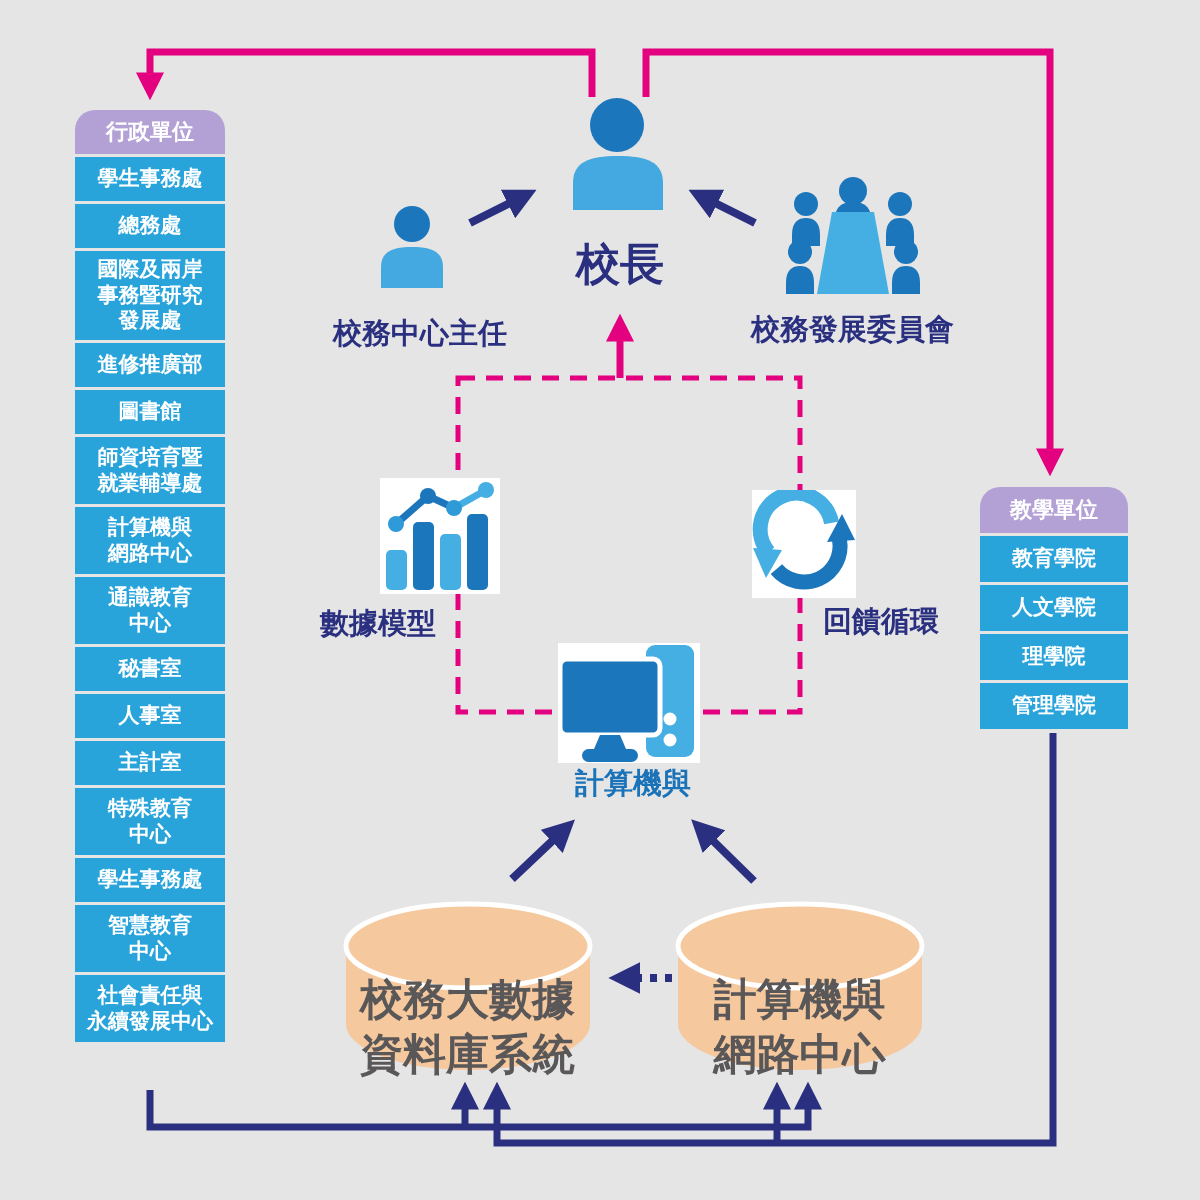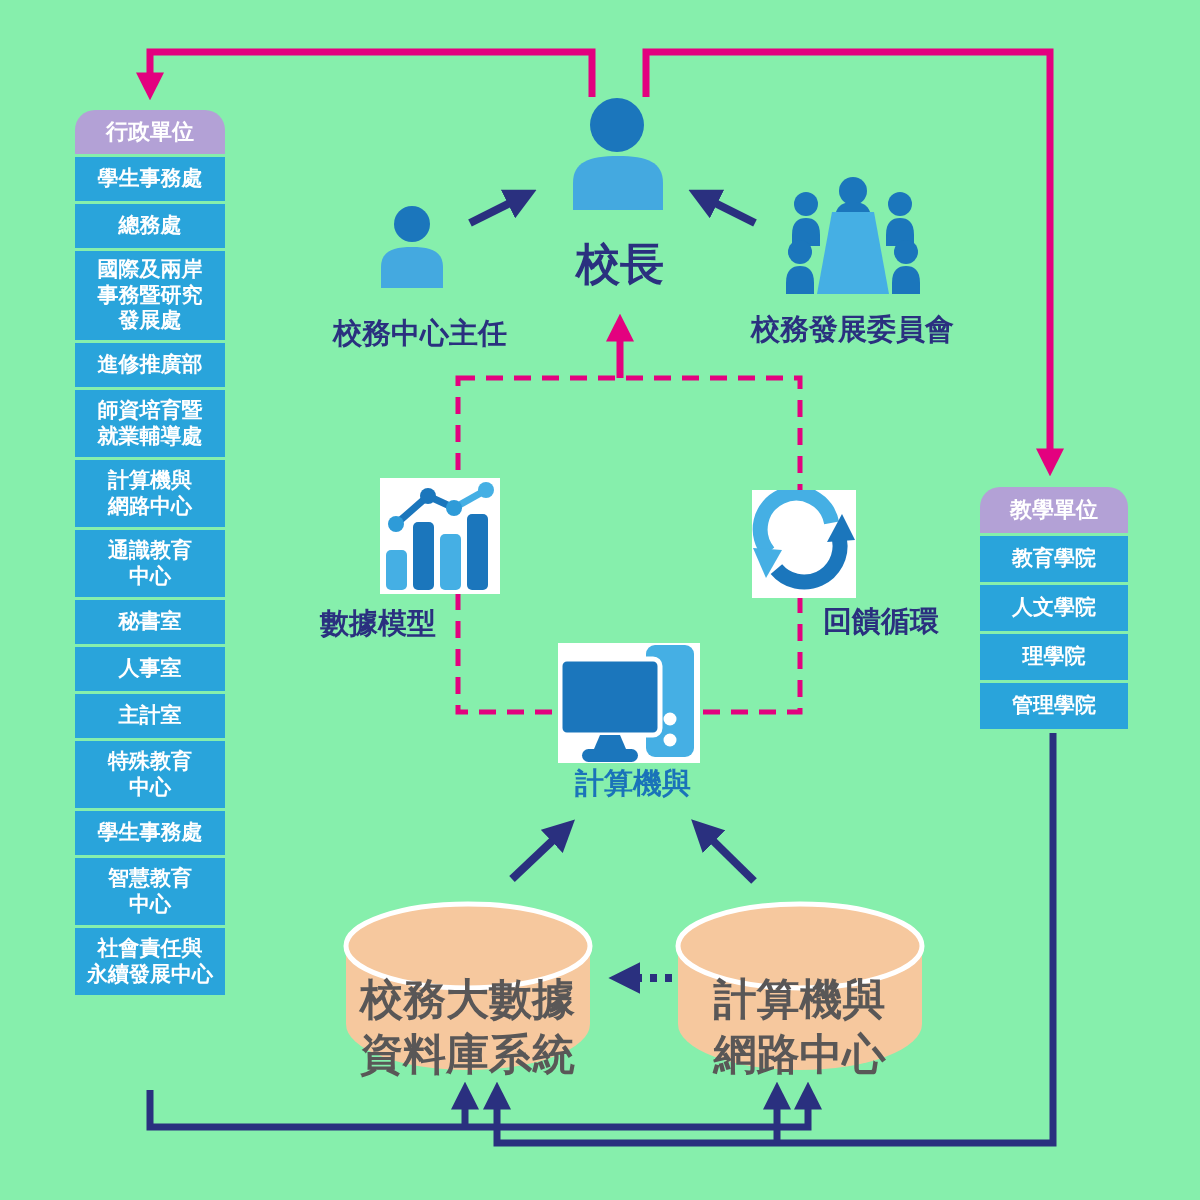--- a/index.html
+++ b/index.html
@@ -1,17 +1,17 @@
 <!DOCTYPE html>
 <html><head>
 <meta charset="utf-8">
 <style>
   html,body{margin:0;padding:0;background:#fff;}
   #canvas{
-    position:relative;width:1200px;height:1200px;background:#86efac;
+    position:relative;width:1200px;height:1200px;background:#e5e5e5;
     font-family:"DejaVu Sans",sans-serif;font-weight:bold;overflow:hidden;
   }
   .abs{position:absolute;}
   svg{display:block;}
 
   
   .col{position:absolute;display:flex;flex-direction:column;gap:3px;}
   .unit{
     background:#29A4DB;color:#ffffff;display:flex;align-items:center;justify-content:center;
     text-align:center;white-space:pre-line;line-height:1.22;font-size:21px;
@@ -76,20 +76,21 @@
   </svg>
 
   <div class="col" id="admin-col">
     <div class="unit hdr h1">行政單位</div>
     <div class="unit h1">學生事務處</div>
     <div class="unit h1">總務處</div>
     <div class="unit h3">國際及兩岸
 事務暨研究
 發展處</div>
     <div class="unit h1">進修推廣部</div>
+    <div class="unit h1">圖書館</div>
     <div class="unit h2">師資培育暨
 就業輔導處</div>
     <div class="unit h2">計算機與
 網路中心</div>
     <div class="unit h2">通識教育
 中心</div>
     <div class="unit h1">秘書室</div>
     <div class="unit h1">人事室</div>
     <div class="unit h1">主計室</div>
     <div class="unit h2">特殊教育

